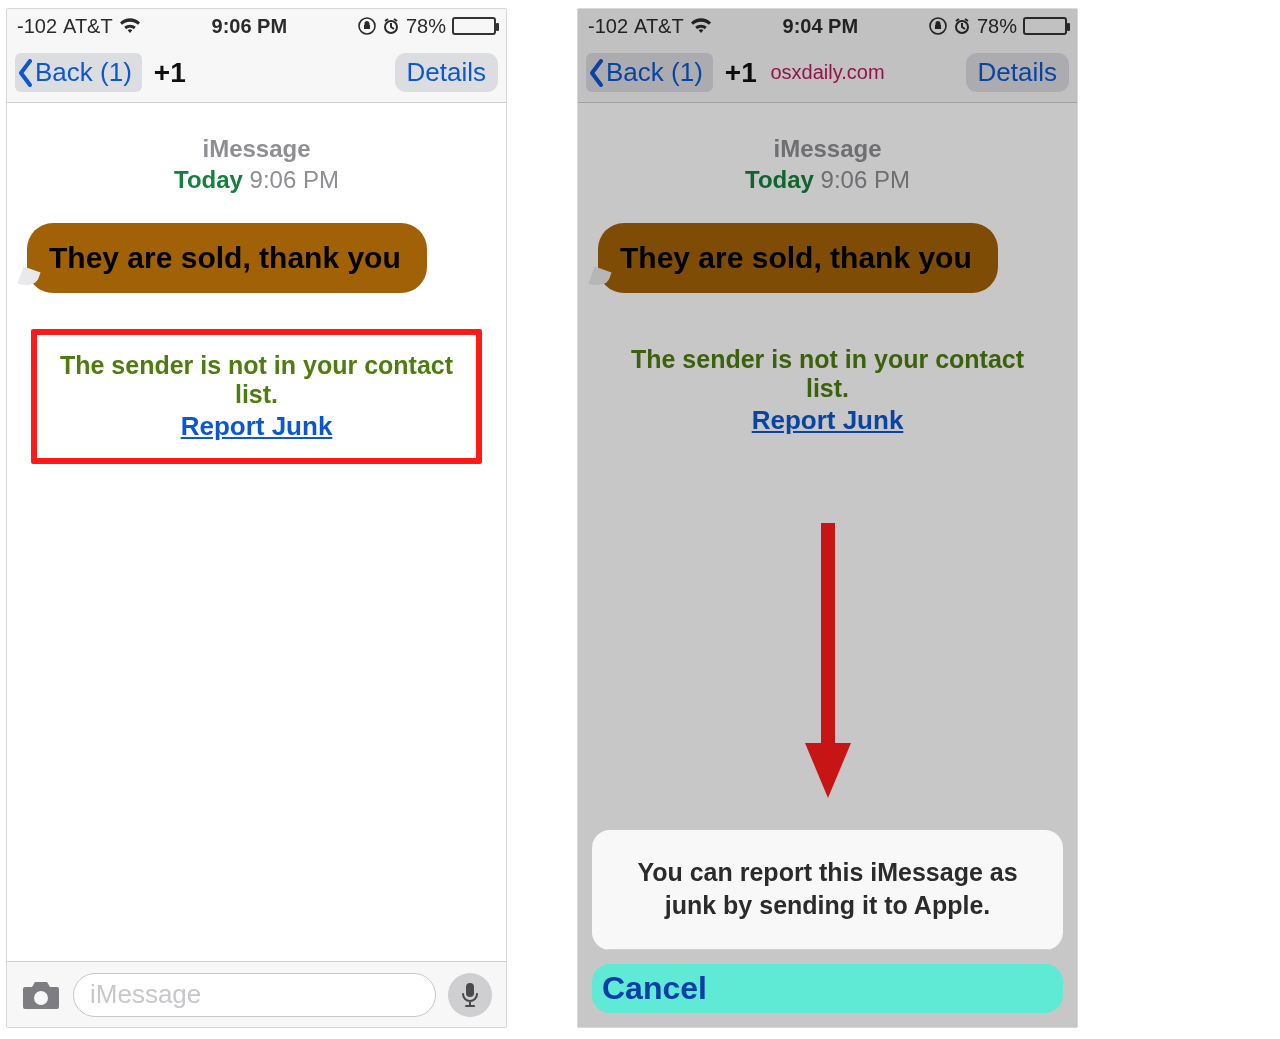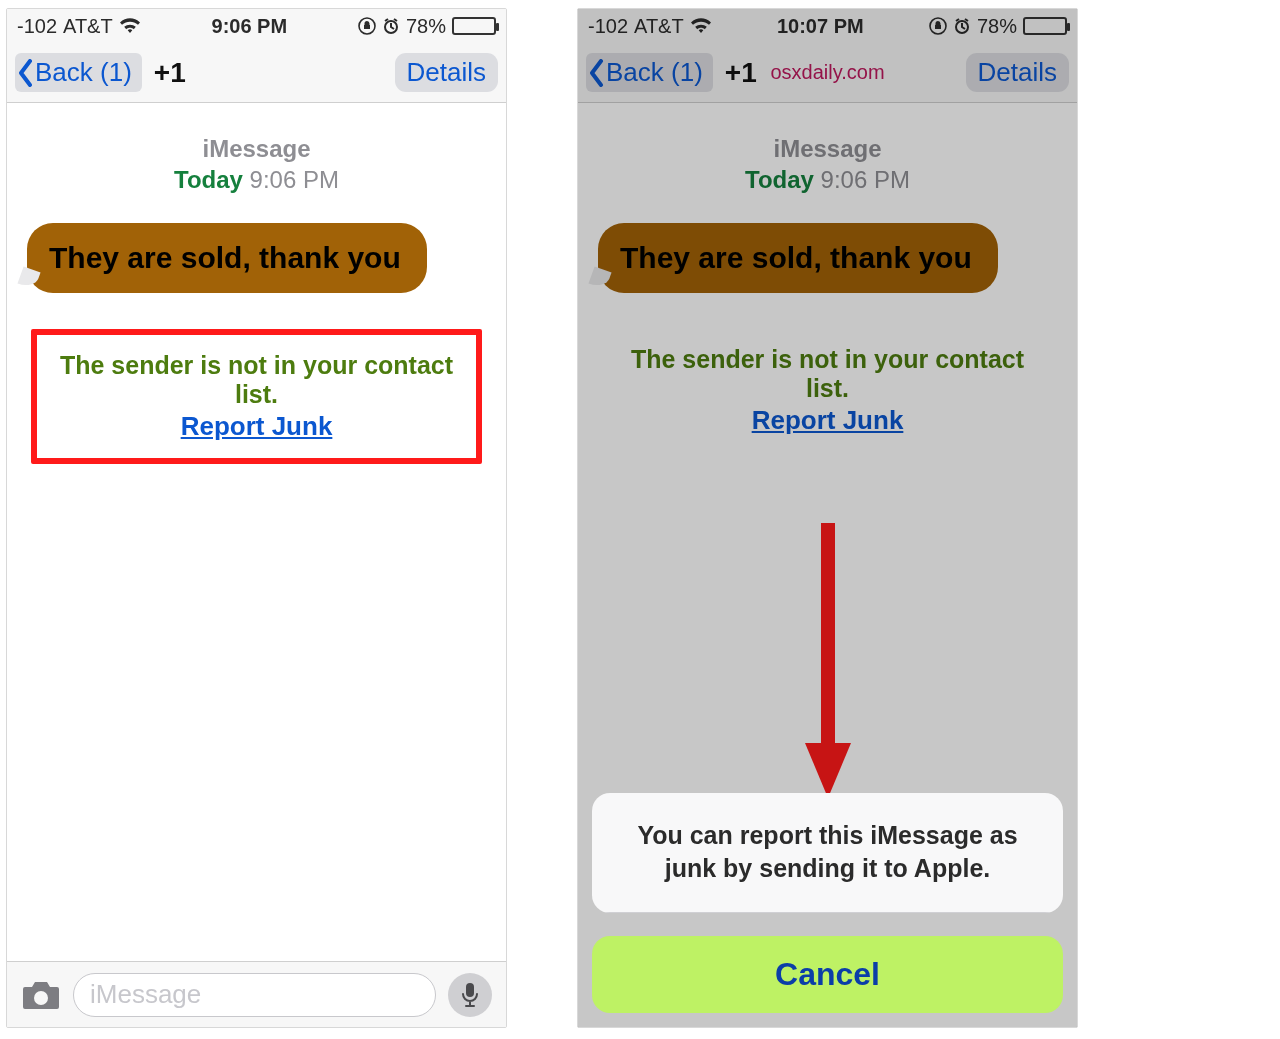--- a/index.html
+++ b/index.html
@@ -188,43 +188,42 @@
     display:flex; align-items:flex-end;
     padding:14px;
   }
   .sheet{
     width:100%;
   }
   .sheet-group{
     background:#f8f8f9;
     border-radius:18px;
     overflow:hidden;
-    margin-bottom:23px;
+    margin-bottom:14px;
   }
   .sheet-msg{
     padding:26px 24px;
     text-align:center;
     color:#2b2b2b;
     font-size:25px;
     font-weight:600;
     line-height:1.35;
     border-bottom:1px solid #d0d0d4;
   }
   .sheet-action{
     padding:24px 10px;
     text-align:center;
     color:#d0021b;
     font-size:30px;
     font-weight:700;
   }
   .sheet-cancel{
-    background:#bef264;
+    background:#5eead4;
     border-radius:18px;
-    padding:20px 10px;
-    text-align:center;
+    padding:6px 10px;
     color:#0b3ea8;
     font-size:32px;
     font-weight:800;
   }
 </style>
 </head>
 <body>
 
 <div class="stage">
 
@@ -310,21 +309,21 @@
     <div class="status-bar">
       <div class="status-left">
         <span>-102</span>
         <span>AT&amp;T</span>
         <span class="wifi-icon">
           <svg width="22" height="16" viewBox="0 0 22 16">
               <path d="M11 15l2.3-2.8c-1.3-1.2-3.3-1.2-4.6 0L11 15zM5.2 8.8l2 2.4c2.2-2 5.4-2 7.6 0l2-2.4C13.6 5.9 8.4 5.9 5.2 8.8zM1 4.4l2 2.4c4.6-4.2 11.4-4.2 16 0l2-2.4C15.2-1 6.8-1 1 4.4z" fill="#2b2b2b"></path>
             </svg>
         </span>
       </div>
-      <div class="status-center">10:07 PM</div>
+      <div class="status-center">9:04 PM</div>
       <div class="status-right">
         <span class="lock-icon">
           <svg width="18" height="18" viewBox="0 0 18 18">
               <circle cx="9" cy="9" r="8" fill="none" stroke="#2b2b2b" stroke-width="1.6"></circle>
               <path d="M6.5 8V6.5a2.5 2.5 0 015 0V8h.5v4h-6V8h.5z" fill="#2b2b2b"></path>
             </svg>
         </span>
         <span class="alarm-icon">
           <svg width="18" height="18" viewBox="0 0 18 18">
               <circle cx="9" cy="10" r="6" fill="none" stroke="#2b2b2b" stroke-width="2"></circle>

